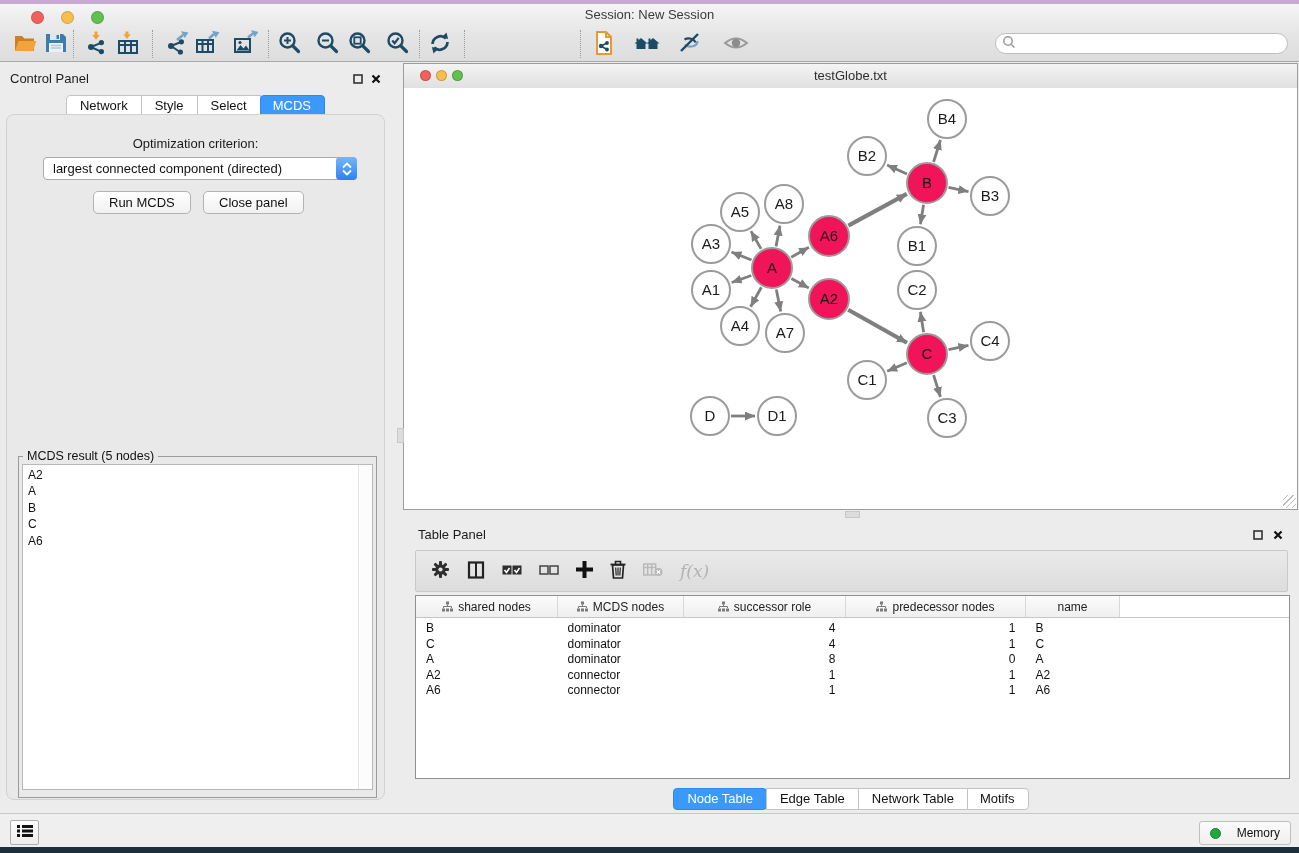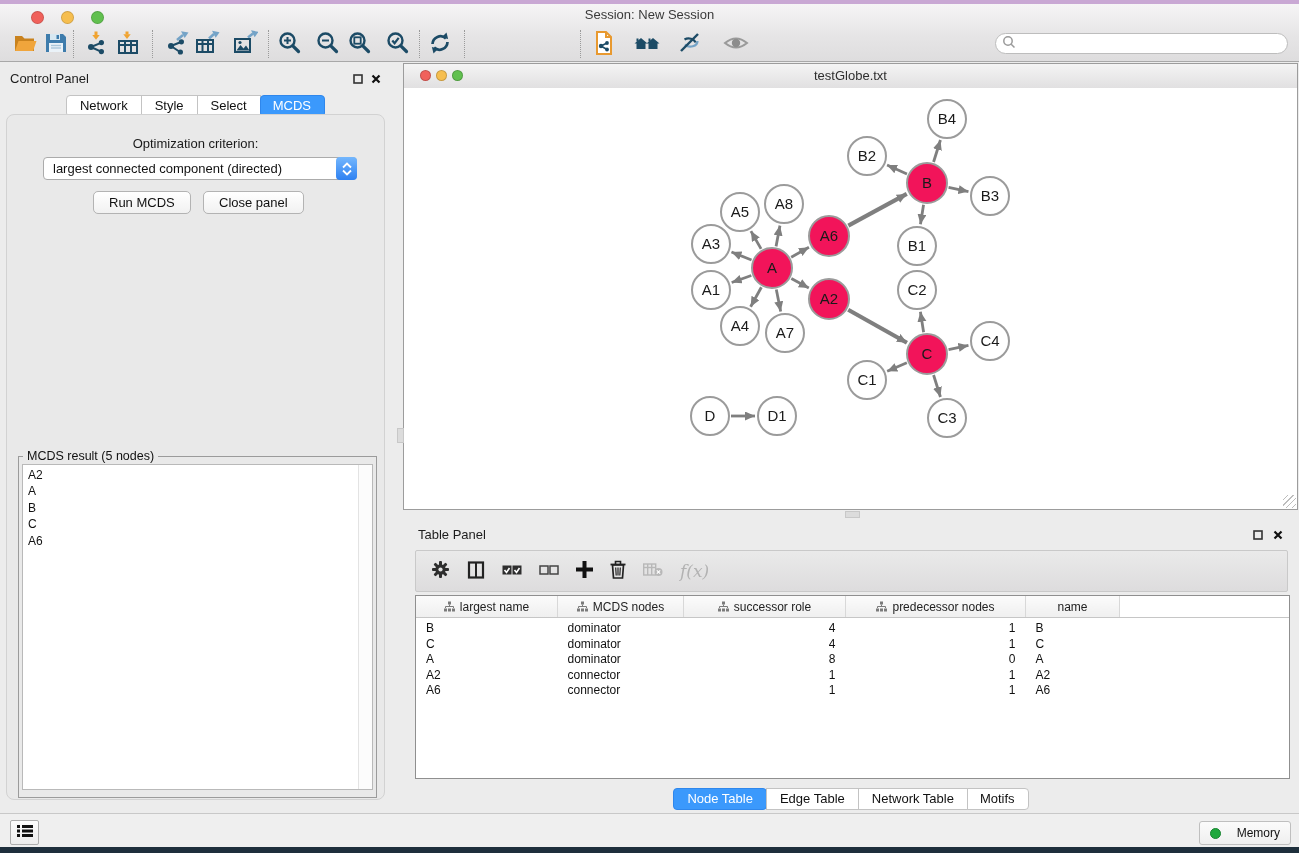--- a/index.html
+++ b/index.html
@@ -450,21 +450,21 @@
         <thead>
             <tr id="thead-row">
               <th style="width: 133px;"><span><svg width="11" height="11" viewBox="0 0 11 11">
                     <path d="M5.5 3.5v2M1.5 7V5.5h8V7" stroke="#7A7A7A" stroke-width="1" fill="none"></path>
                     <g fill="#7A7A7A">
                       <rect x="4" y="0.5" width="3" height="3"></rect>
                       <rect x="0" y="7.5" width="3" height="3"></rect>
                       <rect x="4" y="7.5" width="3" height="3"></rect>
                       <rect x="8" y="7.5" width="3" height="3"></rect>
                     </g>
-                  </svg></span><span>largest name</span></th>
+                  </svg></span><span>shared nodes</span></th>
               <th style="width: 117px;"><span><svg width="11" height="11" viewBox="0 0 11 11">
                     <path d="M5.5 3.5v2M1.5 7V5.5h8V7" stroke="#7A7A7A" stroke-width="1" fill="none"></path>
                     <g fill="#7A7A7A">
                       <rect x="4" y="0.5" width="3" height="3"></rect>
                       <rect x="0" y="7.5" width="3" height="3"></rect>
                       <rect x="4" y="7.5" width="3" height="3"></rect>
                       <rect x="8" y="7.5" width="3" height="3"></rect>
                     </g>
                   </svg></span><span>MCDS nodes</span></th>
               <th style="width: 153px;"><span><svg width="11" height="11" viewBox="0 0 11 11">

